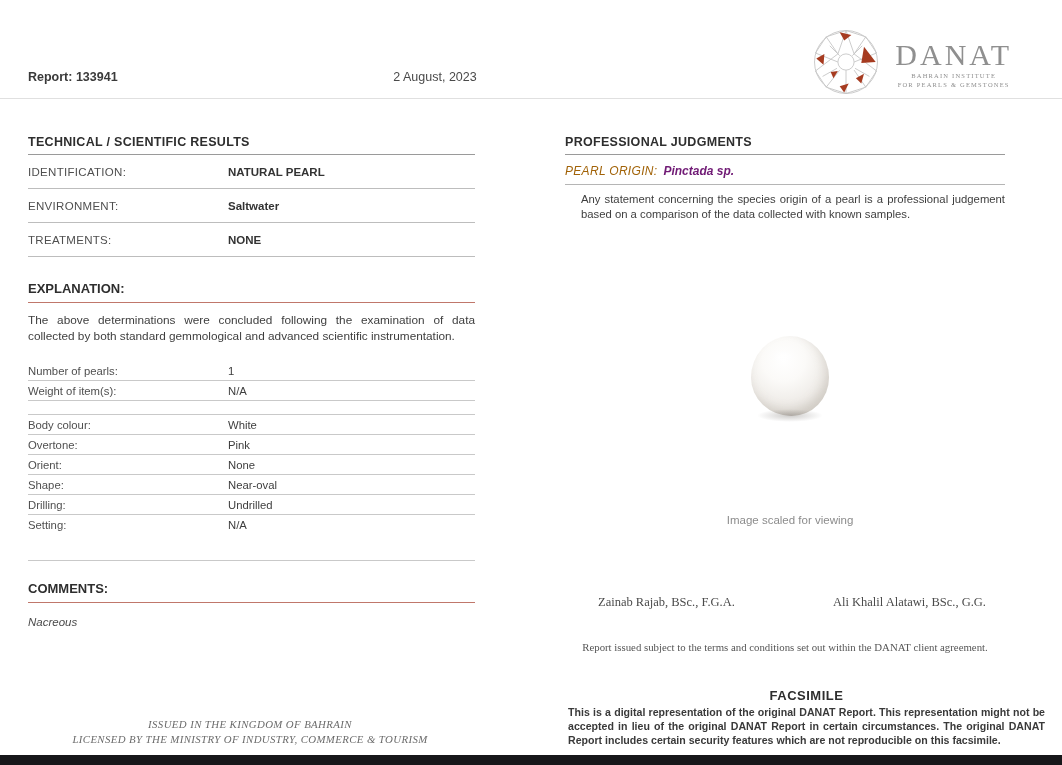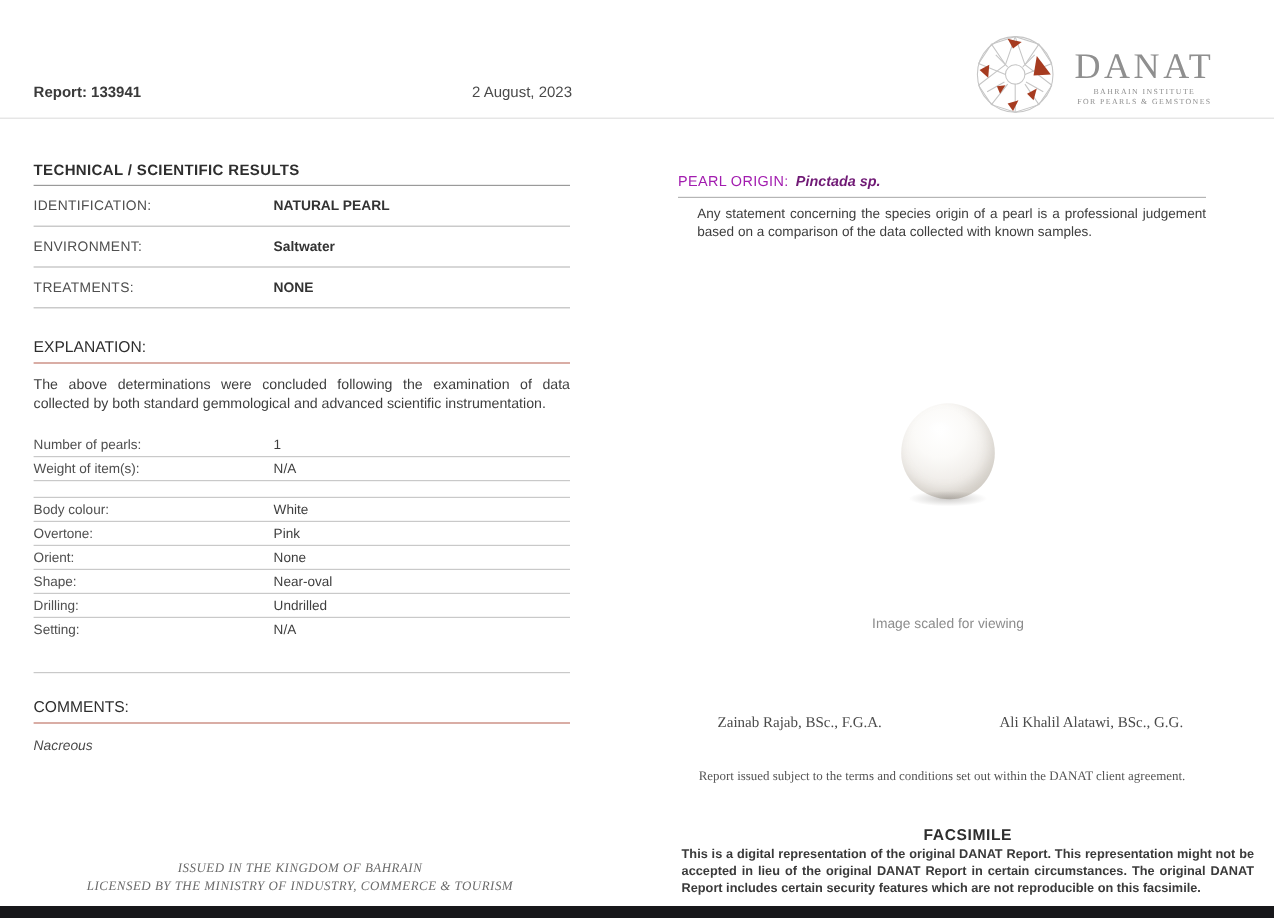--- a/index.html
+++ b/index.html
@@ -16,35 +16,35 @@
   
   .col-left{position:absolute;left:28px;top:135px;width:447px;}
   .col-right{position:absolute;left:565px;top:135px;width:440px;}
   .sec-title{font-size:12.5px;font-weight:bold;color:#2e2e2e;letter-spacing:.3px;
              padding-bottom:5px;border-bottom:1px solid #9a9a9a;}
   
   .trow{display:flex;align-items:baseline;padding:11px 0 10px;border-bottom:1px solid #bdbdbd;}
   .trow .lbl{width:200px;font-size:11.5px;color:#4f4f4f;letter-spacing:.3px;}
   .trow .val{font-size:11.5px;font-weight:bold;color:#333;}
   
-  .red-head{margin-top:24px;font-size:13px;font-weight:normal;color:#2e2e2e;
+  .red-head{margin-top:24px;font-size:13px;font-weight:bold;color:#2e2e2e;
             padding-bottom:6px;border-bottom:1px solid #c0776b;}
   .expl-body{margin-top:10px;font-size:11.8px;line-height:1.35;color:#3e3e3e;text-align:justify;}
   
   .dtable{margin-top:16px;}
   .dtable.second{margin-top:13px;border-top:1px solid #c9c9c9;}
   .drow{display:flex;align-items:baseline;padding:4px 0 3px;border-bottom:1px solid #c9c9c9;}
   .drow.last{border-bottom:none;}
   .drow .lbl{width:200px;font-size:11.3px;color:#4f4f4f;}
   .drow .val{font-size:11.3px;color:#3e3e3e;}
   .divider{margin-top:26px;border-top:1px solid #c9c9c9;}
   .comments-body{margin-top:13px;font-size:11.5px;font-style:italic;color:#4a4a4a;}
   
   .origin-row{display:flex;align-items:baseline;gap:6px;padding:9px 0 6px;border-bottom:1px solid #b5b5b5;}
-  .origin-lbl{font-size:12px;color:#a21caf;letter-spacing:.3px;}
+  .origin-lbl{font-size:12px;color:#a16207;letter-spacing:.3px;font-style:italic;}
   .origin-val{font-size:12px;font-weight:bold;font-style:italic;color:#701a75;}
   .origin-note{margin:7px 0 0 16px;font-size:11.3px;line-height:1.33;color:#3e3e3e;text-align:justify;}
   
   .pearl{position:absolute;left:751px;top:336px;width:78px;height:80px;border-radius:50% 50% 48% 52%/52% 52% 48% 48%;
          background:radial-gradient(circle at 42% 30%,#ffffff 0%,#fbfaf8 30%,#efece8 60%,#dcd8d2 88%,#cfcac4 100%);
          box-shadow:inset -4px -6px 10px rgba(160,150,140,.25);}
   .pearl-hl{position:absolute;left:772px;top:350px;width:22px;height:14px;border-radius:50%;
             background:radial-gradient(rgba(255,255,255,.95),rgba(255,255,255,0) 70%);}
   .pearl-shadow{position:absolute;left:757px;top:409px;width:66px;height:13px;border-radius:50%;
                 background:radial-gradient(rgba(90,85,80,.30),rgba(90,85,80,0) 70%);}
@@ -159,20 +159,21 @@
       </div>
     </div>
 
     <div class="divider"></div>
 
     <div class="red-head" style="margin-top:20px;">COMMENTS:</div>
     <div class="comments-body">Nacreous</div>
   </div>
 
   <div class="col-right">
+    <div class="sec-title">PROFESSIONAL JUDGMENTS</div>
     <div class="origin-row">
       <span class="origin-lbl">PEARL ORIGIN:</span>
       <span class="origin-val">Pinctada sp.</span>
     </div>
     <div class="origin-note">Any statement concerning the species origin of a pearl is a professional judgement based on a comparison of the data collected with known samples.</div>
   </div>
 
   <div class="pearl"></div>
   <div class="pearl-hl"></div>
   <div class="pearl-shadow"></div>

